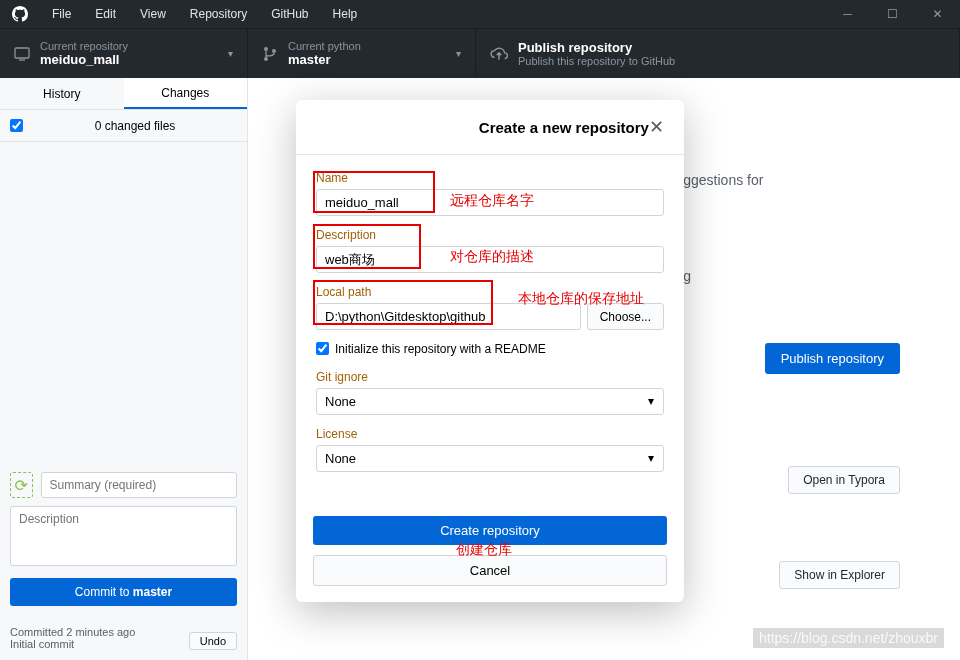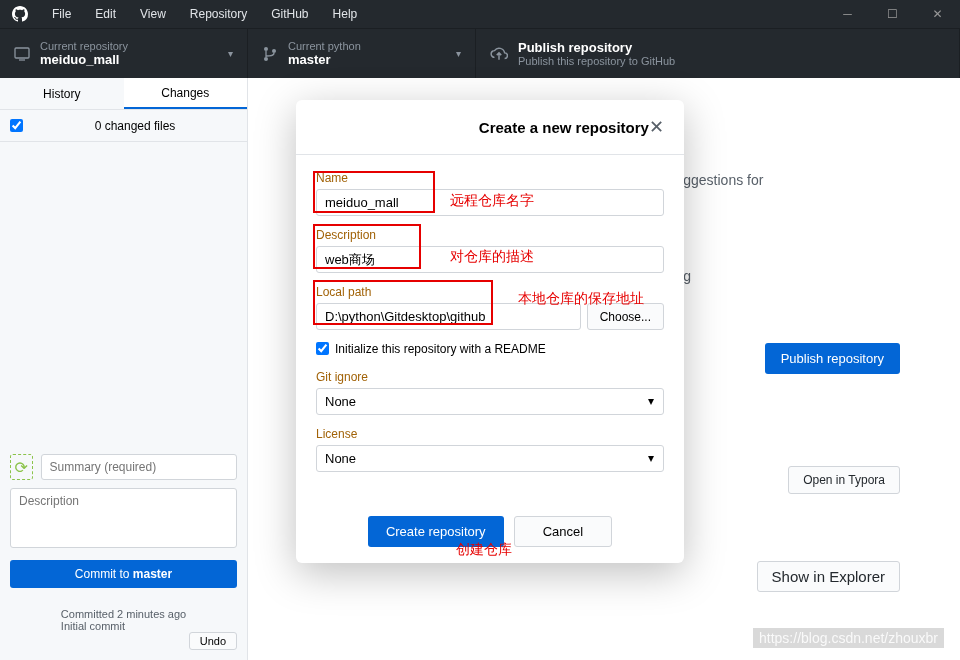--- a/index.html
+++ b/index.html
@@ -30,46 +30,46 @@
     .changed-files-row { display: flex; align-items: center; height: 32px; padding: 0 10px; font-size: 12px; border-bottom: 1px solid #e1e4e8; }
     .changed-files-row input[type="checkbox"] { margin-right: 10px; }
     .changed-files-row span { flex: 1; text-align: center; }
     .sidebar-spacer { flex: 1; }
     .commit-form { padding: 10px; }
     .commit-form .summary-row { display: flex; align-items: center; margin-bottom: 8px; }
     .commit-form .avatar-icon { width: 26px; height: 26px; border: 1px dashed #8bc34a; border-radius: 3px; margin-right: 8px; display: flex; justify-content: center; align-items: center; color: #8bc34a; }
     .commit-form input, .commit-form textarea { width: 100%; border: 1px solid #d1d5da; border-radius: 3px; padding: 5px 8px; font-size: 12px; font-family: inherit; }
     .commit-form textarea { height: 60px; resize: none; }
     .commit-btn { width: 100%; margin-top: 8px; padding: 7px; background: #0366d6; color: #fff; border: none; border-radius: 3px; font-size: 12px; cursor: pointer; }
-    .commit-history { padding: 10px; font-size: 11px; color: #586069; display: flex; align-items: center; flex-direction: column; }
+    .commit-history { padding: 10px; font-size: 11px; color: #586069; display: flex; align-items: flex-end; }
     .commit-history .undo { margin-left: auto; border: 1px solid #d1d5da; background: #fafbfc; padding: 2px 10px; border-radius: 3px; font-size: 11px; cursor: pointer; }
     
     .content { flex: 1; background: #fff; position: relative; padding: 40px; }
     .content-text { color: #586069; font-size: 14px; margin-left: 340px; }
     .publish-btn { position: absolute; right: 60px; top: 265px; background: #0366d6; color: #fff; border: none; border-radius: 3px; padding: 8px 16px; font-size: 13px; cursor: pointer; }
     .open-typora { position: absolute; right: 60px; top: 388px; background: #fafbfc; border: 1px solid #d1d5da; border-radius: 3px; padding: 6px 14px; font-size: 12px; cursor: pointer; color: #24292e; }
-    .show-explorer { position: absolute; right: 60px; top: 483px; background: #fafbfc; border: 1px solid #d1d5da; border-radius: 3px; padding: 6px 14px; font-size: 15px; cursor: pointer; color: #24292e; }
+    .show-explorer { position: absolute; right: 60px; top: 483px; background: #fafbfc; border: 1px solid #d1d5da; border-radius: 3px; padding: 6px 14px; font-size: 12px; cursor: pointer; color: #24292e; }
     
     .modal { position: absolute; left: 296px; top: 100px; width: 388px; background: #fff; border-radius: 6px; box-shadow: 0 10px 40px rgba(0,0,0,0.25); z-index: 10; }
     .modal-header { padding: 16px 20px; display: flex; align-items: center; border-bottom: 1px solid #e1e4e8; text-align: right; }
     .modal-title { font-size: 15px; font-weight: 600; flex: 1; }
     .modal-close { font-size: 18px; color: #586069; cursor: pointer; }
     .modal-body { padding: 16px 20px; }
     .form-group { margin-bottom: 12px; position: relative; }
     .form-label { font-size: 12px; color: #a16207; margin-bottom: 4px; display: block; }
     .form-input { width: 100%; border: 1px solid #d1d5da; border-radius: 3px; padding: 5px 8px; font-size: 13px; }
     .form-select { width: 100%; border: 1px solid #d1d5da; border-radius: 3px; padding: 5px 8px; font-size: 13px; background: #fff; appearance: none; position: relative; }
     .select-wrapper { position: relative; }
     .select-wrapper::after { content: "▾"; position: absolute; right: 10px; top: 6px; pointer-events: none; font-size: 12px; }
     .path-row { display: flex; gap: 6px; }
     .path-row input { flex: 1; }
     .choose-btn { border: 1px solid #d1d5da; background: #fafbfc; border-radius: 3px; padding: 5px 12px; font-size: 12px; cursor: pointer; }
     .checkbox-row { display: flex; align-items: flex-start; font-size: 12px; margin-bottom: 14px; }
     .checkbox-row input { margin-right: 6px; }
-    .modal-footer { padding: 16px 17px; display: flex; justify-content: center; gap: 10px; }
+    .modal-footer { padding: 16px 17px; display: flex; justify-content: center; gap: 10px; flex-direction: column; }
     .btn-primary { background: #0366d6; color: #fff; border: none; border-radius: 3px; padding: 7px 18px; font-size: 13px; cursor: pointer; }
     .btn-secondary { background: #fafbfc; border: 1px solid #d1d5da; border-radius: 3px; padding: 7px 28px; font-size: 13px; cursor: pointer; }
     
     .annotation { position: absolute; color: #e60000; font-size: 14px; font-weight: 500; z-index: 20; pointer-events: none; }
     .red-box { position: absolute; border: 2px solid #e60000; z-index: 15; pointer-events: none; }
     
     .watermark { position: absolute; right: 16px; bottom: 12px; color: rgba(255,255,255,0.85); font-size: 14px; z-index: 30; pointer-events: none; background: rgba(0,0,0,0.15); padding: 2px 6px; }
   </style>
 </head>
 <body>

